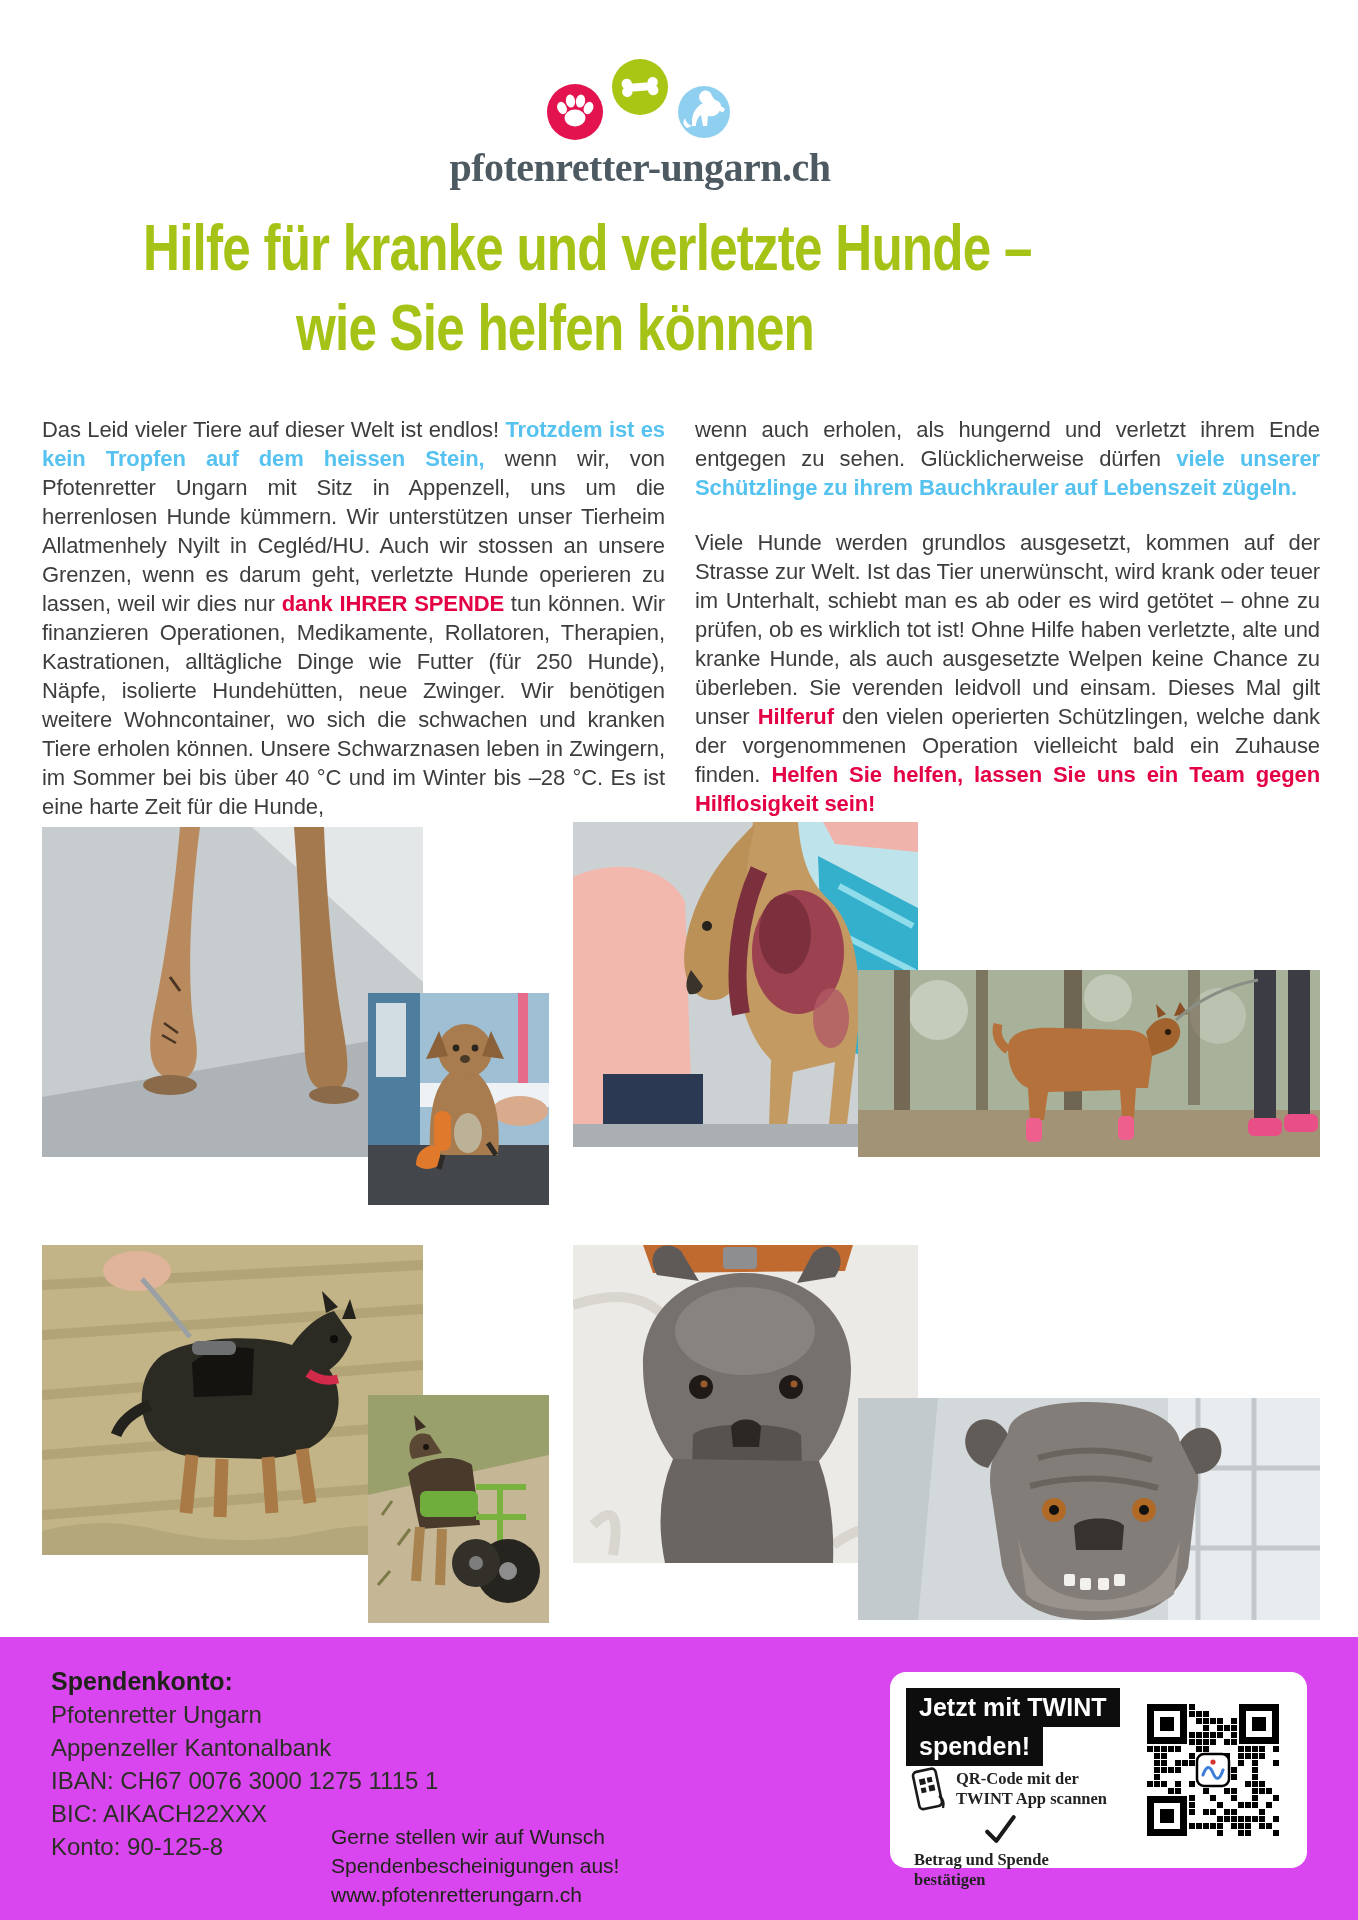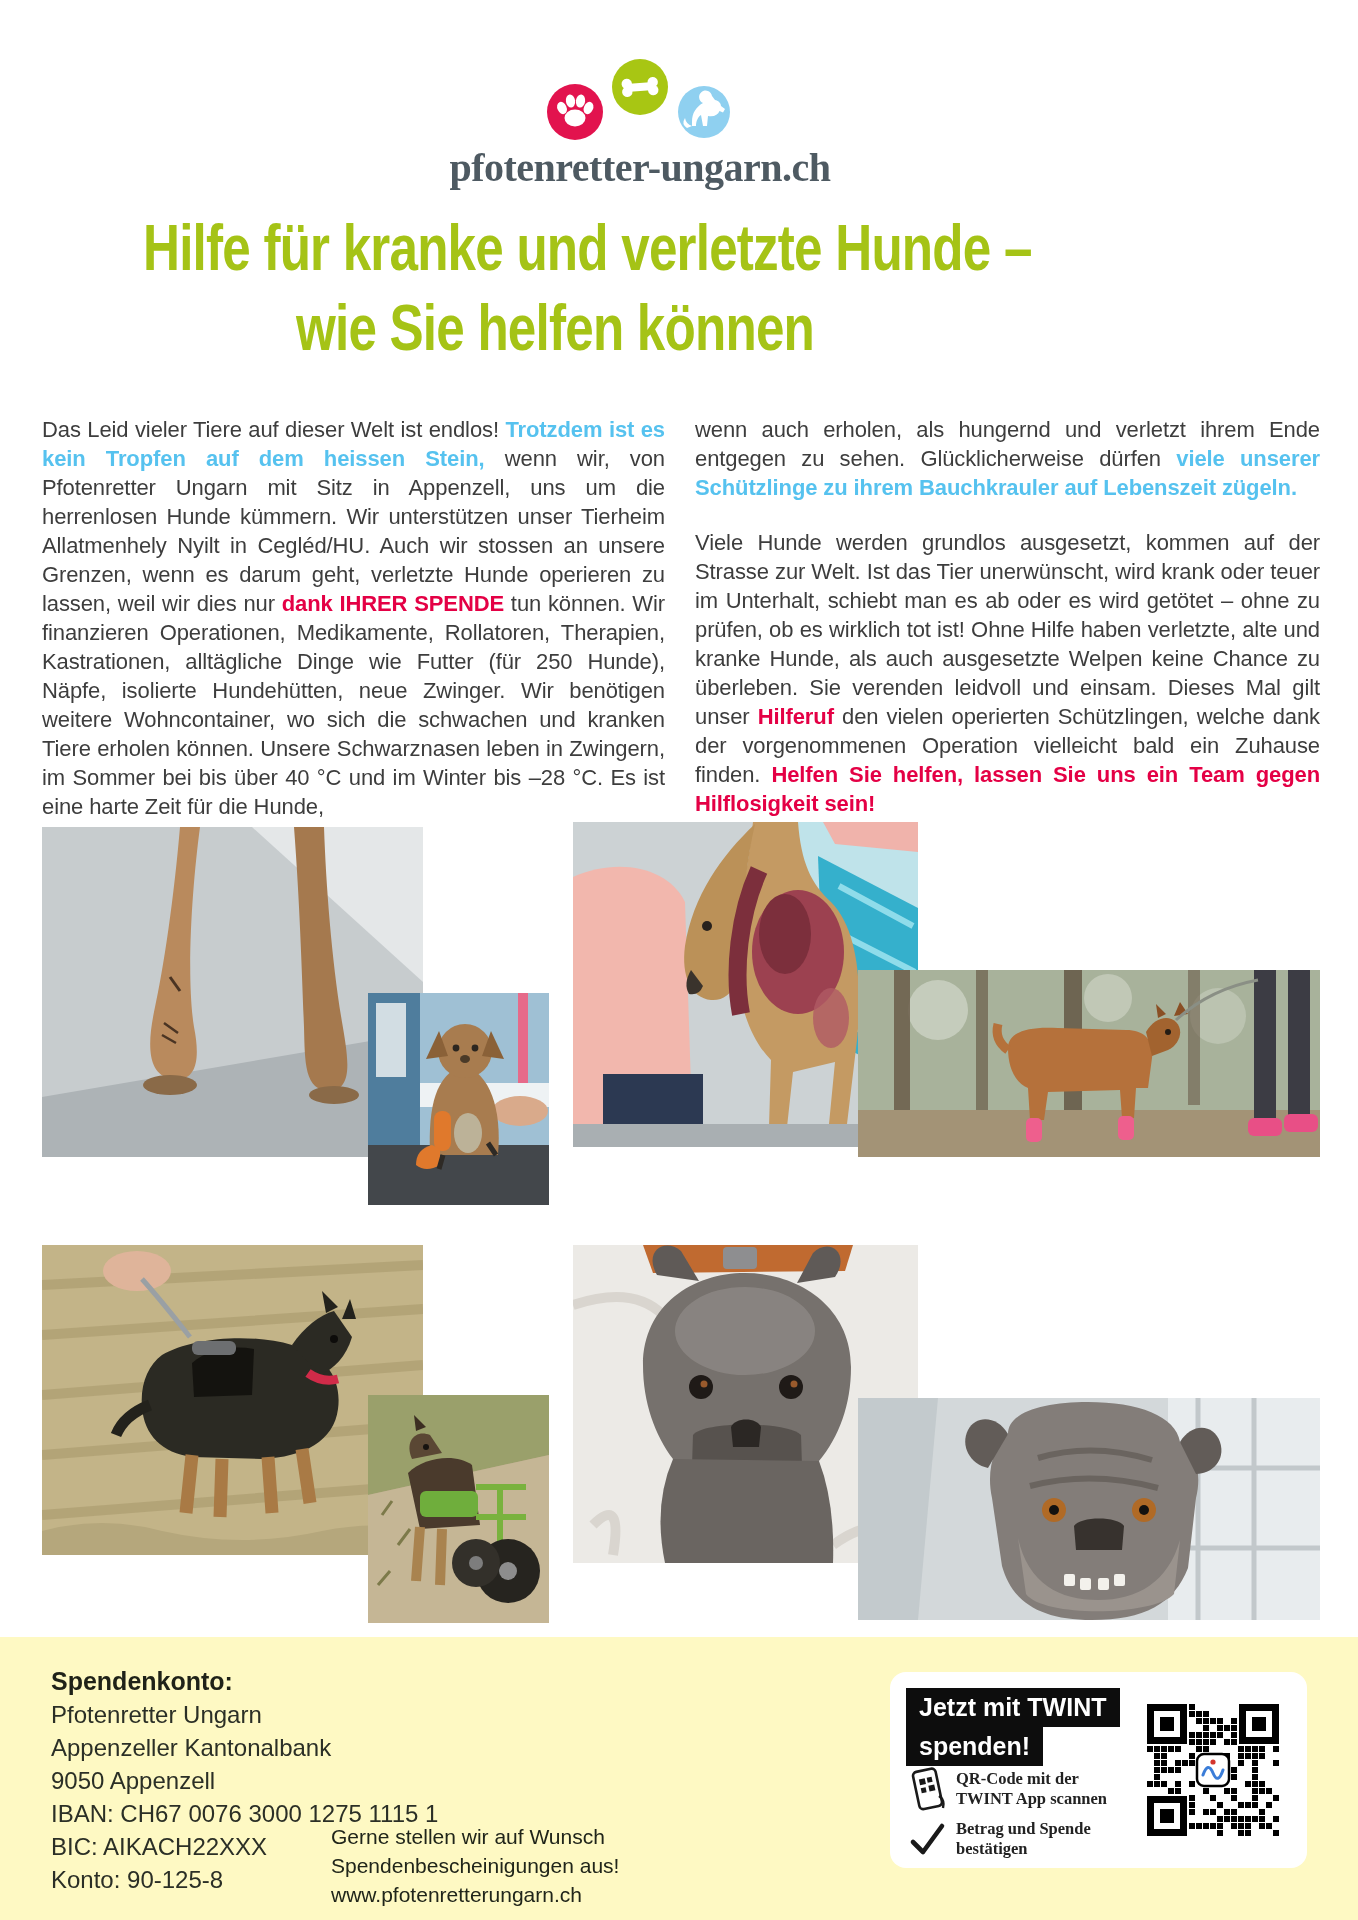--- a/index.html
+++ b/index.html
@@ -35,32 +35,32 @@
   .photo svg{display:block;width:100%;height:100%;}
   .ph-legs{left:42px;top:827px;width:381px;height:330px;}
   .ph-puppy{left:368px;top:993px;width:181px;height:212px;}
   .ph-wound{left:573px;top:822px;width:345px;height:325px;}
   .ph-boots{left:858px;top:970px;width:462px;height:187px;}
   .ph-shep{left:42px;top:1245px;width:381px;height:310px;}
   .ph-wheel{left:368px;top:1395px;width:181px;height:228px;}
   .ph-frenchie{left:573px;top:1245px;width:345px;height:318px;}
   .ph-bulldog{left:858px;top:1398px;width:462px;height:222px;}
   
-  .footer{position:absolute;left:0;top:1637px;width:1358px;height:283px;background:#fef9c3;}
+  .footer{position:absolute;left:0;top:1637px;width:1358px;height:283px;background:#d946ef;}
   .donation{position:absolute;left:51px;top:28px;color:#2b2f26;font-size:24px;line-height:33px;}
   .donation .don-head{font-weight:700;font-size:25px;color:#1f2218;}
   .web-block{position:absolute;left:331px;top:185px;width:500px;color:#20251a;font-size:21px;line-height:29px;}
   
   .twint{position:absolute;left:890px;top:35px;width:417px;height:196px;background:#ffffff;border-radius:16px;}
   .badge{display:table;background:#0d0d0d;color:#ffffff;font-weight:700;font-size:25px;
          padding:6px 13px 7px 13px;line-height:26px;}
   .twint-badges{position:absolute;left:16px;top:16px;}
   .twint-step{position:absolute;left:16px;display:flex;align-items:center;font-family:Liberation Serif, serif;}
   .step1{top:94px;}
-  .step2{top:144px;}
+  .step2{top:136px;flex-direction:column;}
   .step-icon{width:42px;height:46px;flex:0 0 42px;}
   .step-label{font-size:16.5px;font-weight:700;color:#222222;line-height:20px;width:180px;padding-left:8px;}
   .qr{position:absolute;left:253px;top:28px;width:140px;height:140px;}
 </style>
 </head>
 <body>
 
 <div class="page">
 
   <div class="logo-icons">
@@ -274,21 +274,20 @@
       <rect x="256" y="176" width="11" height="12" rx="2" fill="#f3f1ec"></rect>
       <path d="M0 0 L80 0 L60 222 L0 222 Z" fill="#c3cacd"></path>
     </svg>
   </div>
 
   <div class="footer">
     <div class="donation">
       <div class="don-head">Spendenkonto:</div>
       <div>Pfotenretter Ungarn</div>
       <div>Appenzeller Kantonalbank</div>
-      <div>9050 Appenzell</div>
       <div>IBAN: CH67 0076 3000 1275 1115 1</div>
       <div>BIC: AIKACH22XXX</div>
       <div>Konto: 90-125-8</div>
     </div>
 
     <div class="web-block">
       <div>Gerne stellen wir auf Wunsch Spendenbescheinigungen aus!</div>
       <div>www.pfotenretterungarn.ch</div>
     </div>
 

